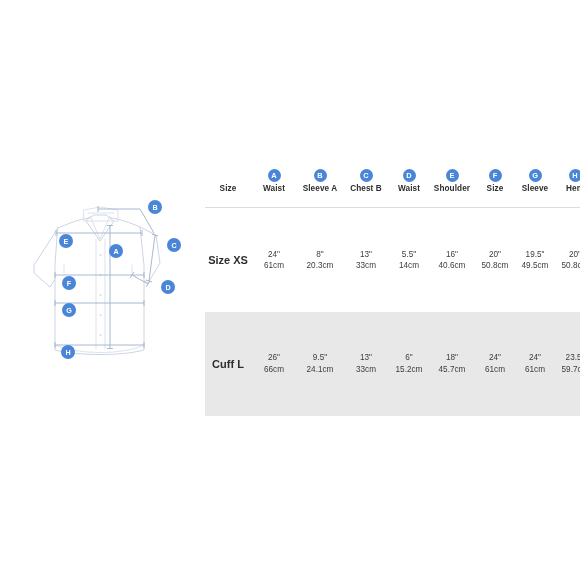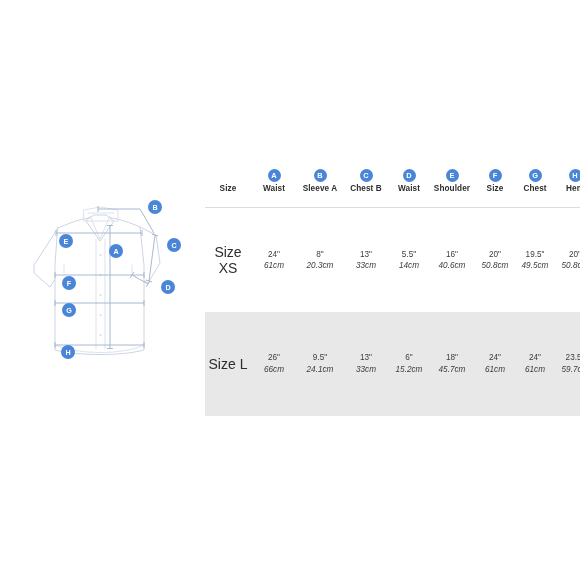--- a/index.html
+++ b/index.html
@@ -122,31 +122,31 @@
   .hdr-rule td {
     height: 1px;
     padding: 0;
     border-bottom: 1px solid #d8dce1;
   }
 
   tbody tr.data-row { height: 104px; }
   tbody tr.data-row.shaded td { background: #e8e8e8; }
 
   td.size-name {
-    font-size: 14px;
-    font-weight: normal;
+    font-size: 11px;
+    font-weight: bold;
     color: #2d2d2d;
   }
   .meas {
     line-height: 1.35;
     color: #3c3c3c;
     font-size: 8.2px;
   }
   .meas .inch { display: block; }
-  .meas .cm   { display: block; font-style: italic; }
+  .meas .cm   { display: block; }
 
   
   col.c-size  { width: 46px; }
   col.c-col   { width: 46px; }
   col.c-col-n { width: 40px; }
 </style>
 </head>
 <body>
 
 <div id="page-root">
@@ -292,21 +292,21 @@
         </tr>
 
         <tr class="label-row">
           <th>Size</th>
           <th>Waist</th>
           <th>Sleeve A</th>
           <th>Chest B</th>
           <th>Waist</th>
           <th>Shoulder</th>
           <th>Size</th>
-          <th>Chest</th>
+          <th>Sleeve</th>
           <th>Hem</th>
         </tr>
 
         <tr class="hdr-rule">
           <td colspan="9"></td>
         </tr>
       </thead>
 
       <tbody>
         <tr class="data-row">
@@ -356,21 +356,21 @@
           </td>
           <td>
             <div class="meas">
               <span class="inch">20"</span>
               <span class="cm">50.8cm</span>
             </div>
           </td>
         </tr>
 
         <tr class="data-row shaded">
-          <td class="size-name">Size L</td>
+          <td class="size-name">Cuff L</td>
 
           <td>
             <div class="meas">
               <span class="inch">26"</span>
               <span class="cm">66cm</span>
             </div>
           </td>
           <td>
             <div class="meas">
               <span class="inch">9.5"</span>

